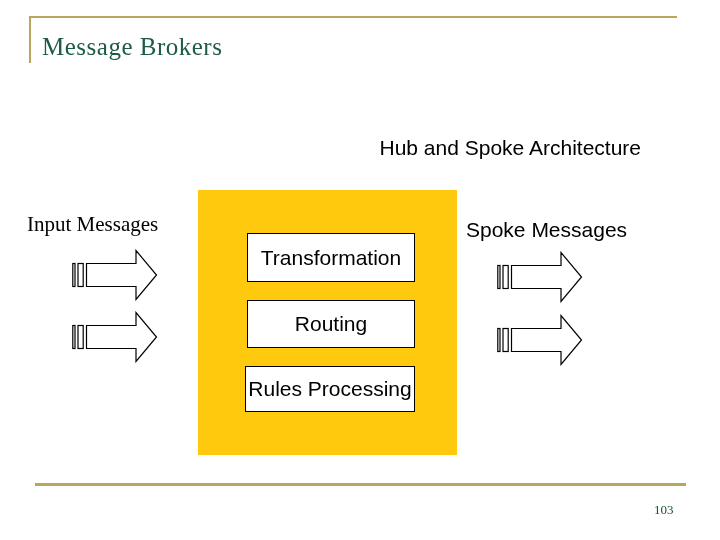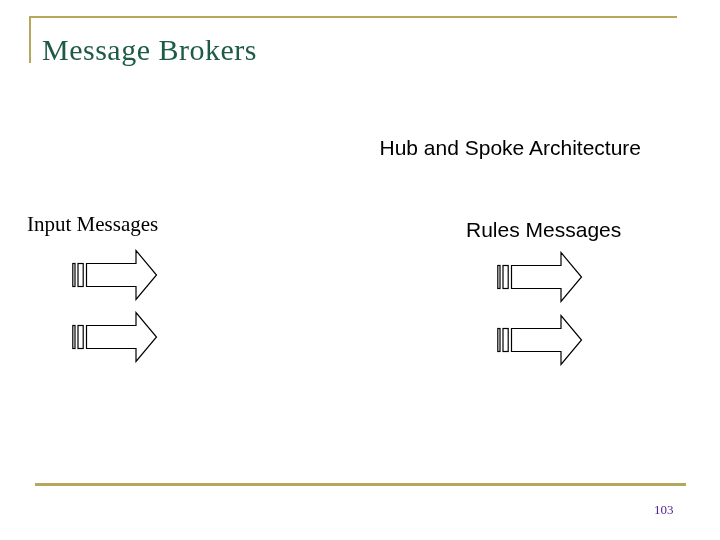--- a/index.html
+++ b/index.html
@@ -30,21 +30,21 @@
     width: 2px;
     height: 47px;
     background: #b6a75d;
   }
   .slide-title {
     position: absolute;
     left: 42px;
     top: 33px;
     margin: 0;
     font-family: "Liberation Serif", "DejaVu Serif", serif;
-    font-size: 30px;
+    font-size: 25px;
     font-weight: normal;
     color: #1e5b46;
     white-space: nowrap;
     letter-spacing: 0.5px;
     text-align: right;
   }
   .subtitle {
     position: absolute;
     left: 0px;
     top: 136px;
@@ -101,38 +101,49 @@
     width: 651px;
     height: 3px;
     background: #b6a75d;
   }
   .page-number {
     position: absolute;
     left: 654px;
     top: 502px;
     font-family: "Liberation Serif", "DejaVu Serif", serif;
     font-size: 13px;
-    color: #4c1d95;
+    color: #14532d;
   }
 </style>
 </head>
 <body>
 
 <div class="slide">
 
   <div class="top-rule"></div>
   <div class="title-tick"></div>
 
   <h1 class="slide-title">Message Brokers</h1>
 
   <div class="subtitle">Hub and Spoke Architecture</div>
 
   <div class="side-label input-label">Input Messages</div>
-  <div class="side-label output-label">Rules Messages</div>
+  <div class="side-label output-label">Spoke Messages</div>
 
+  <div class="hub">
+    <div class="hub-item transformation">
+      <span>Transformation</span>
+    </div>
+    <div class="hub-item routing">
+      <span>Routing</span>
+    </div>
+    <div class="hub-item rules">
+      <span>Rules Processing</span>
+    </div>
+  </div>
 
   <svg class="arrow arrow-l1" viewBox="0 0 86 52" xmlns="http://www.w3.org/2000/svg">
     <rect x="0.8" y="14.5" width="2.2" height="23" fill="#ffffff" stroke="#000000" stroke-width="1.2"></rect>
     <rect x="6" y="14.5" width="5.2" height="23" fill="#ffffff" stroke="#000000" stroke-width="1.2"></rect>
     <path d="M14.5 14.5 H64 V1.5 L84.5 26 L64 50.5 V37.5 H14.5 Z" fill="#ffffff" stroke="#000000" stroke-width="1.2"></path>
   </svg>
 
   <svg class="arrow arrow-l2" viewBox="0 0 86 52" xmlns="http://www.w3.org/2000/svg">
     <rect x="0.8" y="14.5" width="2.2" height="23" fill="#ffffff" stroke="#000000" stroke-width="1.2"></rect>
     <rect x="6" y="14.5" width="5.2" height="23" fill="#ffffff" stroke="#000000" stroke-width="1.2"></rect>

